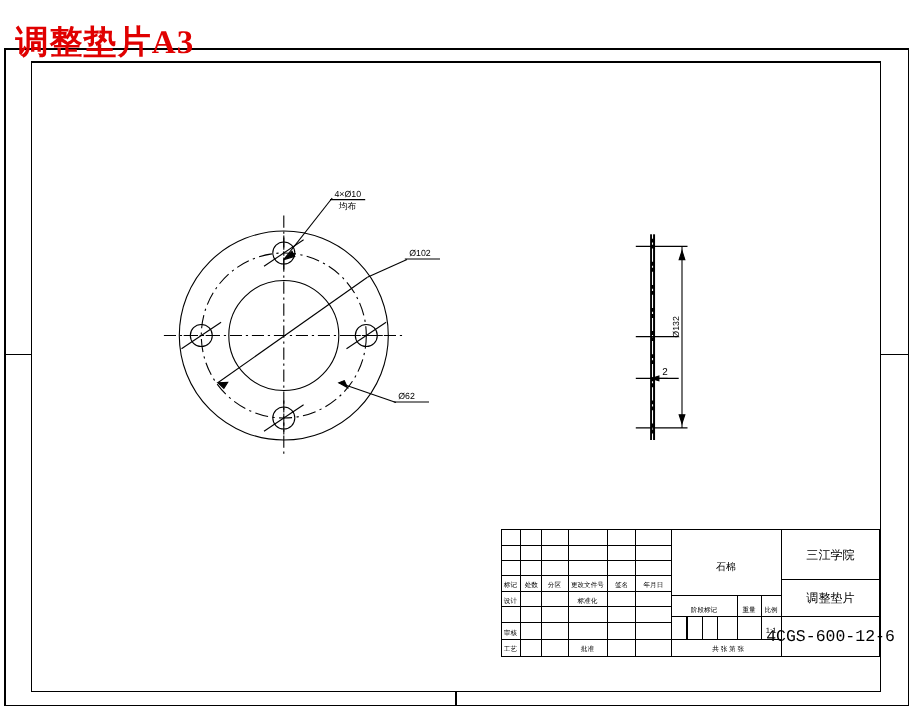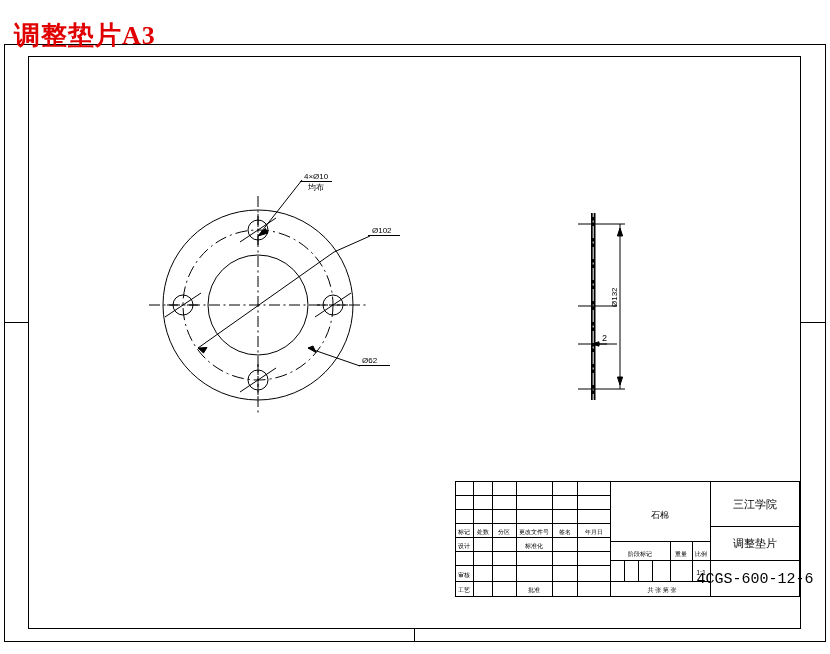--- a/index.html
+++ b/index.html
@@ -1,21 +1,21 @@
 <!DOCTYPE html>
 <html><head>
 <meta charset="utf-8">
 <style>
   html,body{margin:0;padding:0;background:#ffffff;}
   body{width:830px;height:654px;position:relative;overflow:hidden;
        font-family:"Liberation Sans","DejaVu Sans",sans-serif;color:#000;}
   #sheet{position:absolute;left:0;top:0;width:830px;height:654px;}
   #sheet svg{display:block;}
   .ttl{position:absolute;left:14px;top:18px;font-family:"Liberation Serif","DejaVu Serif",serif;
-       font-size:26px;font-weight:700;color:#e00000;letter-spacing:1px;white-space:nowrap;}
+       font-size:30px;font-weight:700;color:#e00000;letter-spacing:1px;white-space:nowrap;}
 </style>
 </head>
 <body>
 
 <div id="sheet">
 <svg width="830" height="654" viewBox="0 0 830 654">
 
   <g stroke="#000" fill="none" shape-rendering="crispEdges">
     <rect x="4.5" y="44.5" width="821" height="597" stroke-width="1"></rect>
     <rect x="28.5" y="56.5" width="772" height="572" stroke-width="1.4"></rect>

